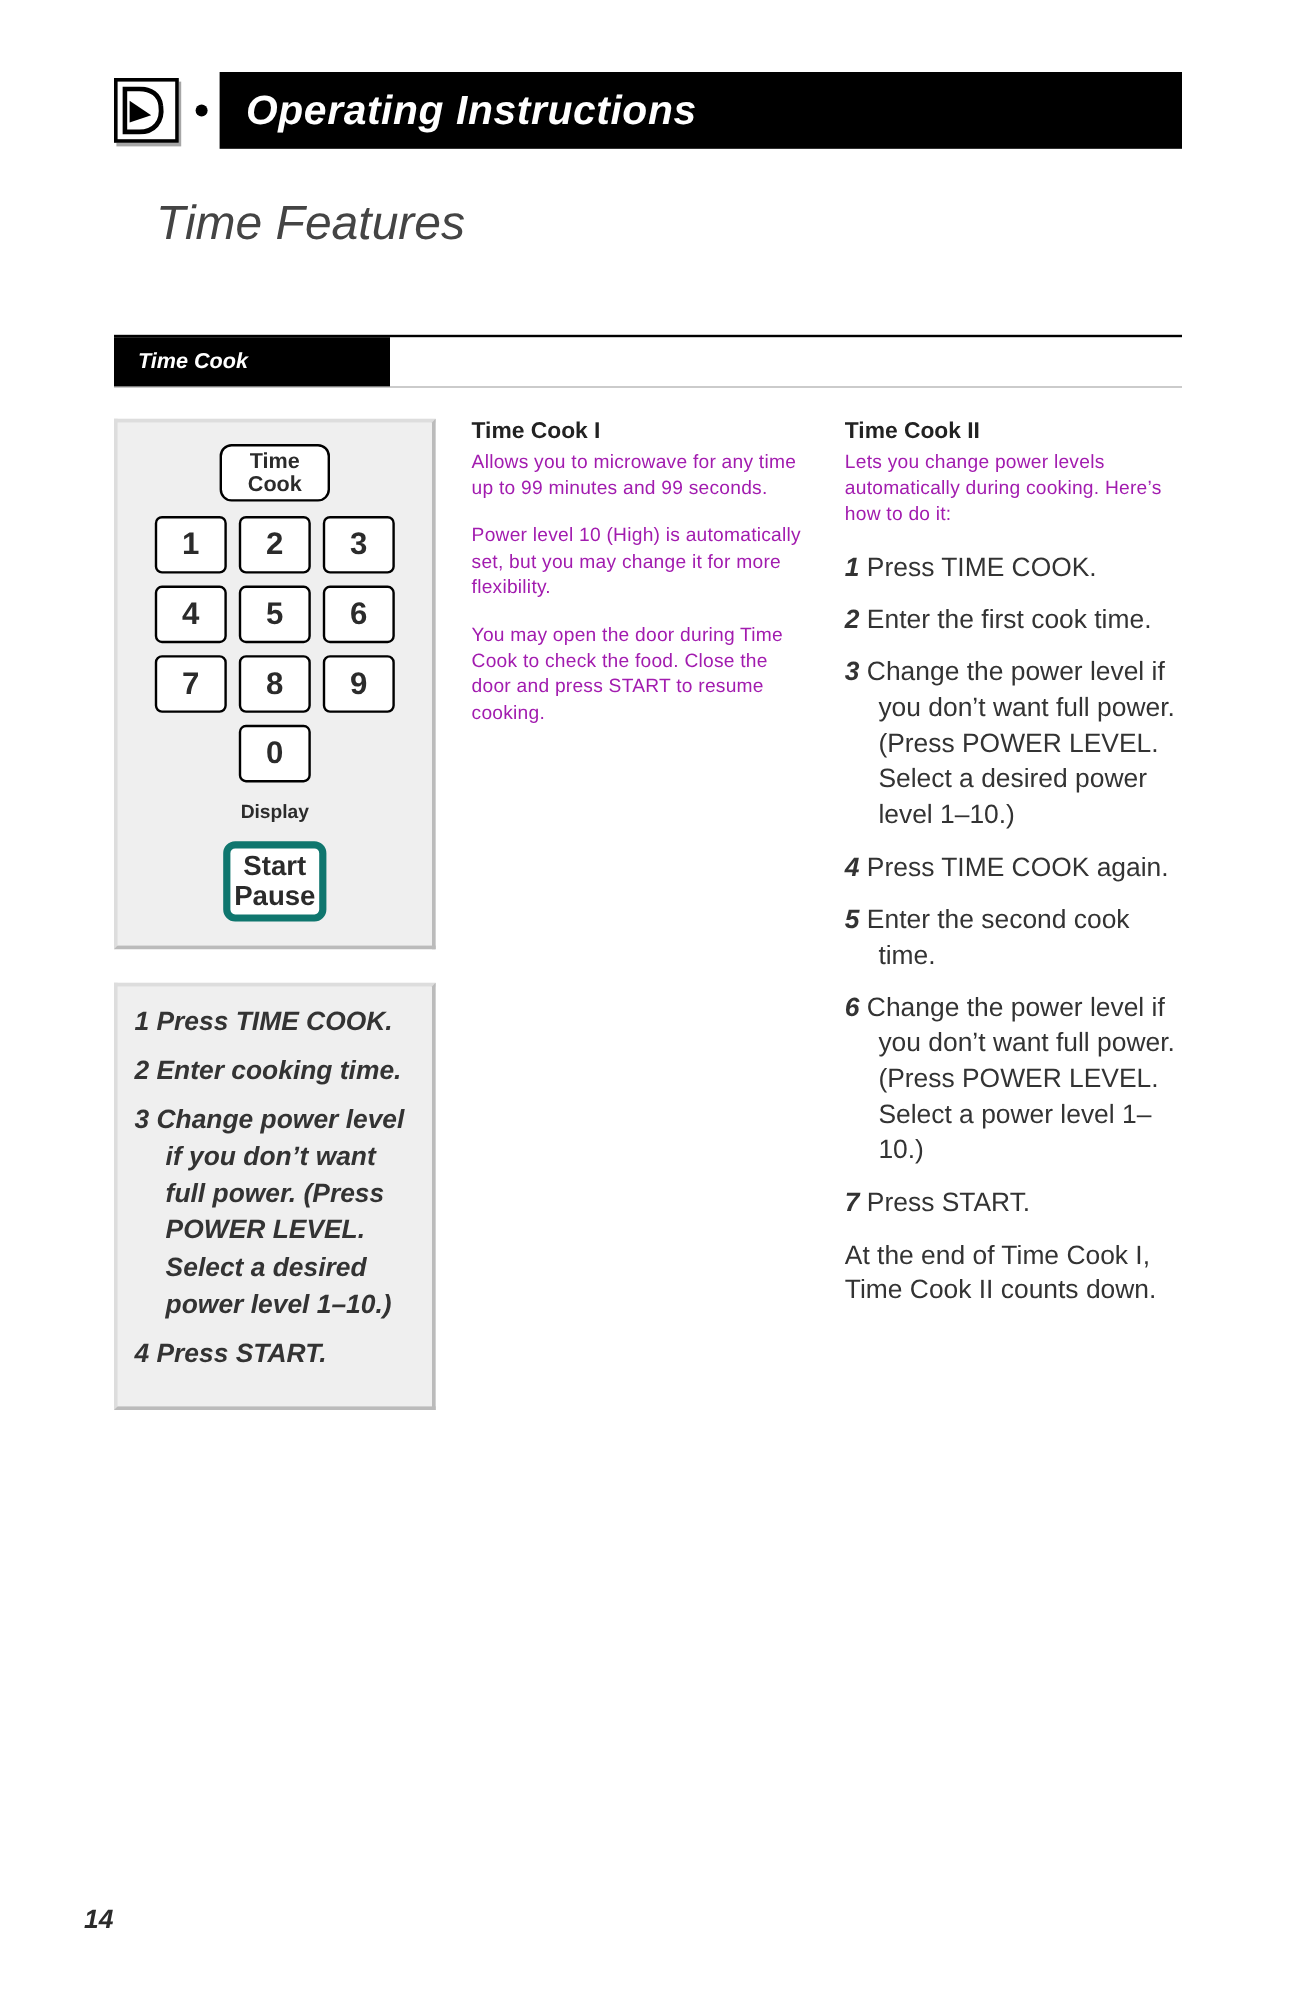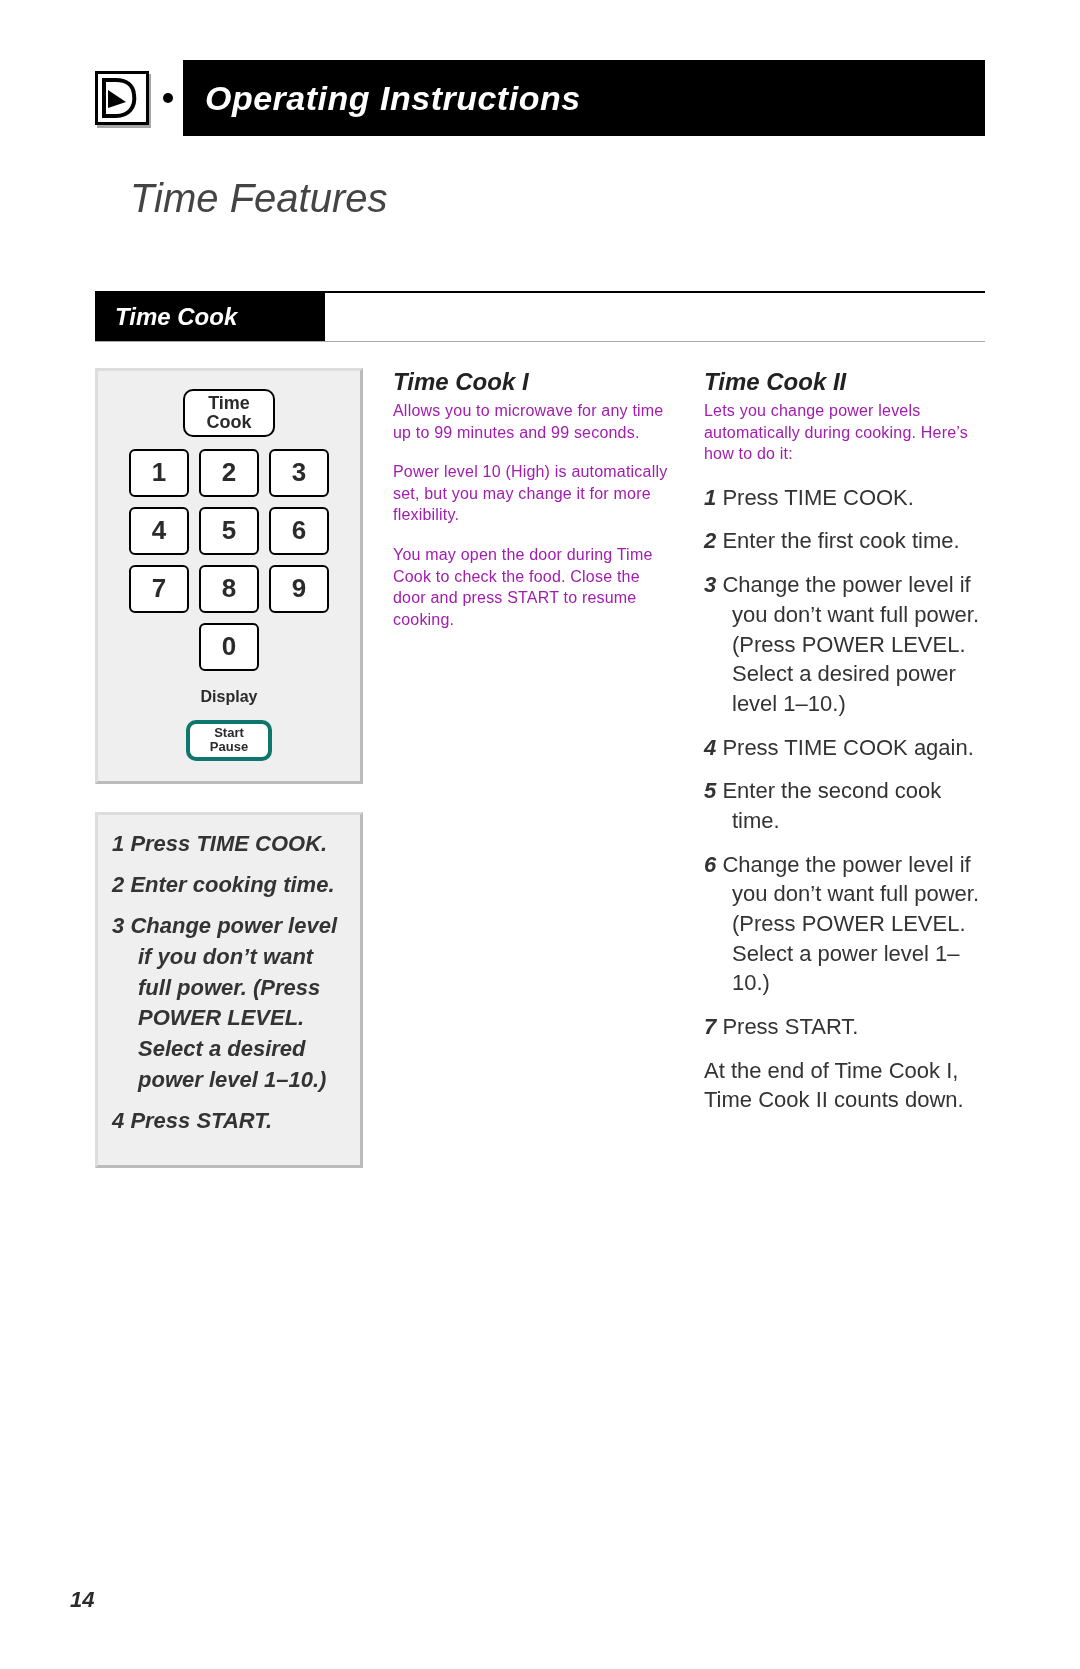--- a/index.html
+++ b/index.html
@@ -8,51 +8,51 @@
 
   
   .header-row { display: flex; align-items: center; gap: 10px; margin-bottom: 40px; }
   .icon-box {
     width: 54px; height: 54px; border: 3px solid #000;
     display: flex; align-items: center; justify-content: center; position: relative; overflow: hidden;
     box-shadow: 2px 3px 0 rgba(0,0,0,0.35);
   }
   .icon-box svg { width: 40px; height: 40px; }
   .dot { width: 10px; height: 10px; background: #000; border-radius: 50%; margin-left: 4px; }
-  .header-bar { flex: 1; background: #000; height: 76px; display: flex; align-items: center; padding-left: 22px; }
+  .header-bar { flex: 1; background: #000; height: 64px; display: flex; align-items: center; padding-left: 22px; }
   .header-bar-text { color: #fff; font-style: italic; font-size: 34px; font-weight: 600; letter-spacing: 0.5px; }
 
   .page-title { font-style: italic; font-size: 40px; color: #444; margin: 20px 0 70px 35px; font-weight: 400; }
 
   
   .section-strip { display: flex; align-items: stretch; border-top: 2px solid #000; border-bottom: 1px solid #aaa; margin-bottom: 26px; }
-  .section-tab { background: #000; color: #fff; font-style: italic; font-weight: 700; font-size: 24px; padding: 10px 20px 10px 20px; min-width: 230px; }
+  .section-tab { background: #000; color: #fff; font-style: italic; font-weight: 700; font-size: 18px; padding: 10px 20px 10px 20px; min-width: 230px; }
   .section-strip-rest { flex: 1; background: transparent; }
 
   
   .content-row { display: flex; gap: 30px; }
   .col { flex: 1; min-width: 0; }
   .col.left { max-width: 268px; flex: 0 0 268px; }
 
   
   .keypad-wrap { background:#efefef; padding: 18px 16px 20px 16px; border: 3px solid #bbb; border-top-color:#ddd; border-left-color:#ddd; }
   .time-cook-btn { width: 92px; margin: 0 auto 12px auto; border: 2px solid #000; border-radius: 10px; background:#fff; text-align:center; font-weight:700; font-size:18px; line-height:1.05; padding:3px 0; }
   .keys-grid { display:grid; grid-template-columns: repeat(3, 60px); gap: 10px; justify-content:center; margin: 10px 0 6px 0; }
   .key { width:60px; height:48px; background:#fff; border:2px solid #000; border-radius:6px; display:flex; align-items:center; justify-content:center; font-weight:700; font-size:26px; }
   .key.zero { grid-column: 2 / 3; }
   .display-label { text-align:center; font-weight:700; font-size:16px; margin-top:17px; }
-  .start-pause { width: 86px; margin: 14px auto 0 auto; border:4px solid #0f766e; border-radius:10px; background:#fff; text-align:center; font-weight:700; font-size:13px; line-height:1.1; padding:2px 0 3px 0; }
+  .start-pause { width: 86px; margin: 14px auto 0 auto; border:6px solid #0f766e; border-radius:10px; background:#fff; text-align:center; font-weight:700; font-size:23px; line-height:1.1; padding:2px 0 3px 0; }
   
   .steps-box { margin-top: 28px; background:#efefef; padding: 14px 14px 18px 14px; border: 3px solid #bbb; border-top-color:#ddd; border-left-color:#ddd; }
   .steps-box ol, .col ol { list-style:none; padding:0; margin:0; }
   .steps-box li { font-weight:700; font-style:italic; font-size:22px; line-height:1.4; margin-bottom:10px; padding-left: 26px; text-indent:-26px; color:#333; }
   .steps-box .num { font-weight:700; font-style:italic; }
 
   
-  .subheading { font-weight:700; font-style:italic; font-size:24px; margin-bottom:4px; color:#222; }
+  .subheading { font-weight:700; font-size:19px; margin-bottom:4px; color:#222; }
   .para { font-size:16px; line-height:1.35; margin-bottom:18px; color:#a21caf; letter-spacing:0.2px; }
   .ol-right li { font-size:22px; line-height:1.35; margin-bottom:14px; padding-left:28px; text-indent:-28px; color:#333; }
   .ol-right .num { font-weight:700; font-style:italic; }
   .note { font-size:22px; line-height:1.35; color:#333; margin-top:12px; }
 
   .page-number { position:absolute; bottom: 56px; left: 70px; font-weight:700; font-style:italic; font-size:22px; }
 </style>
 </head>
 <body>
 

